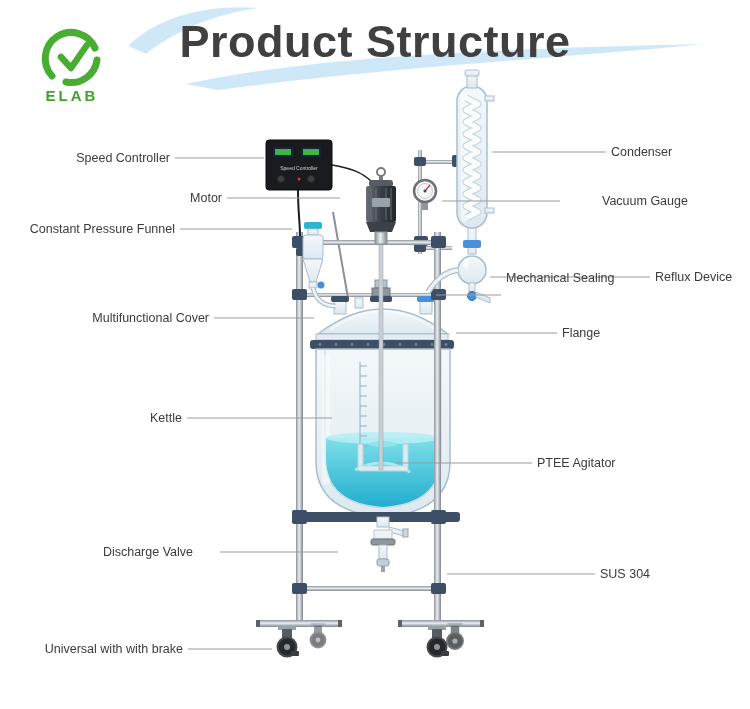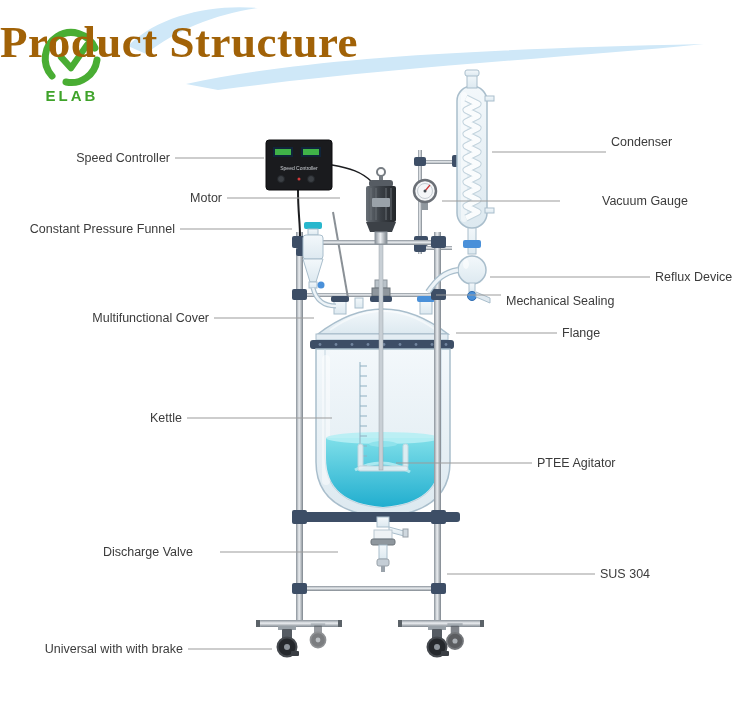--- a/index.html
+++ b/index.html
@@ -1,22 +1,22 @@
 <!DOCTYPE html>
 <html><head>
 <meta charset="utf-8">
 <style>
   * { margin:0; padding:0; box-sizing:border-box; }
   html,body { background:#ffffff; font-family:"Liberation Sans", sans-serif; }
   #page { position:relative; width:750px; height:709px; background:#ffffff; overflow:hidden; }
   #diagram-svg { position:absolute; left:0; top:0; width:750px; height:709px; }
   .page-title {
     position:absolute; top:16px; left:0; width:100%;
-    font-size:45px; font-weight:bold;
-    color:#a16207; letter-spacing:.5px;font-family:Liberation Serif, serif;
+    text-align:center; font-size:45px; font-weight:bold;
+    color:#404040; letter-spacing:.5px;
   }
   .lbl {
     position:absolute; font-size:12.5px; line-height:16px;
     color:#3b3b3b; white-space:nowrap;
   }
   .lbl.left  { text-align:right; }
   .lbl.right { text-align:left; }
 </style>
 </head>
 <body>
@@ -296,22 +296,22 @@
 
   <div>
     <div class="lbl left" style="right:580px; top:150px;">Speed Controller</div>
     <div class="lbl left" style="right:528px; top:190px;">Motor</div>
     <div class="lbl left" style="right:575px; top:221px;">Constant Pressure Funnel</div>
     <div class="lbl left" style="right:541px; top:310px;">Multifunctional Cover</div>
     <div class="lbl left" style="right:568px; top:410px;">Kettle</div>
     <div class="lbl left" style="right:557px; top:544px;">Discharge Valve</div>
     <div class="lbl left" style="right:567px; top:641px;">Universal with with brake</div>
 
-    <div class="lbl right" style="left:611px; top:134px;">Condenser</div>
+    <div class="lbl right" style="left:611px; top:144px;">Condenser</div>
     <div class="lbl right" style="left:565px; top:193px;margin-left:37px;">Vacuum Gauge</div>
     <div class="lbl right" style="left:655px; top:269px;">Reflux Device</div>
-    <div class="lbl right" style="left:506px; top:293px;">Mechanical Sealing</div>
+    <div class="lbl right" style="left:506px; top:270px;">Mechanical Sealing</div>
     <div class="lbl right" style="left:562px; top:325px;">Flange</div>
     <div class="lbl right" style="left:537px; top:455px;">PTEE Agitator</div>
     <div class="lbl right" style="left:600px; top:566px;">SUS 304</div>
   </div>
 
 </div>
 
 </body></html>

